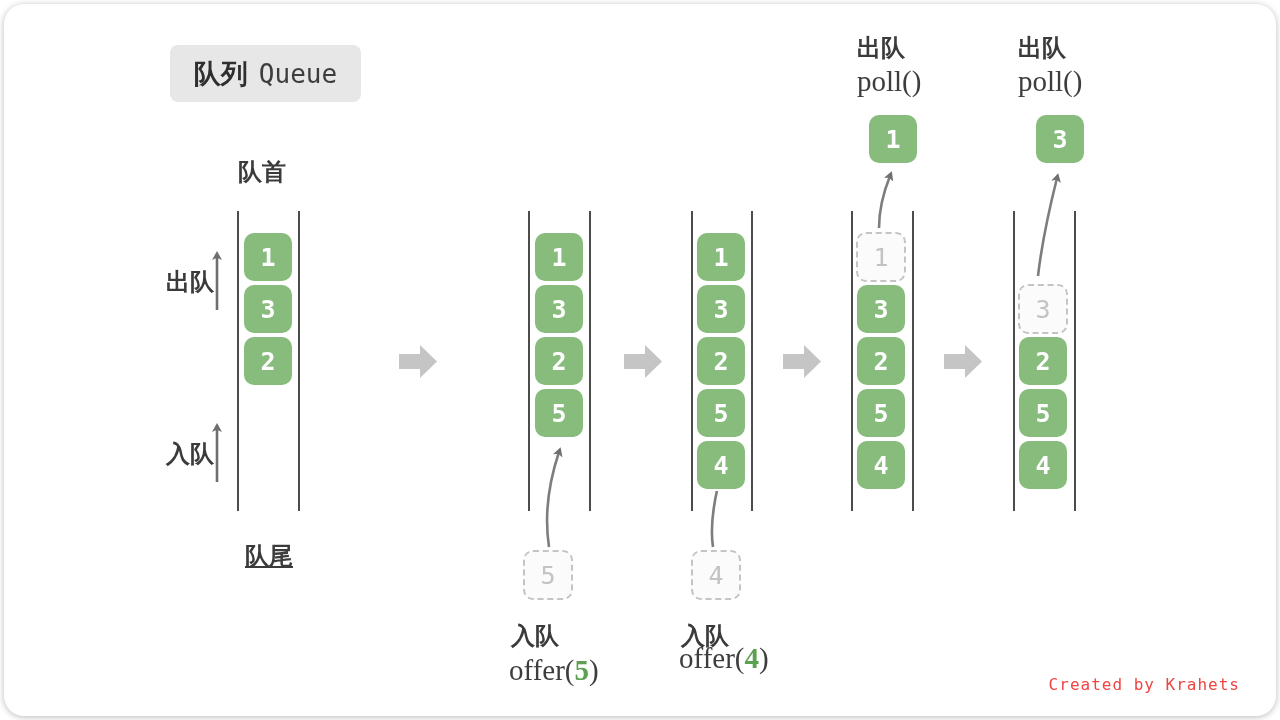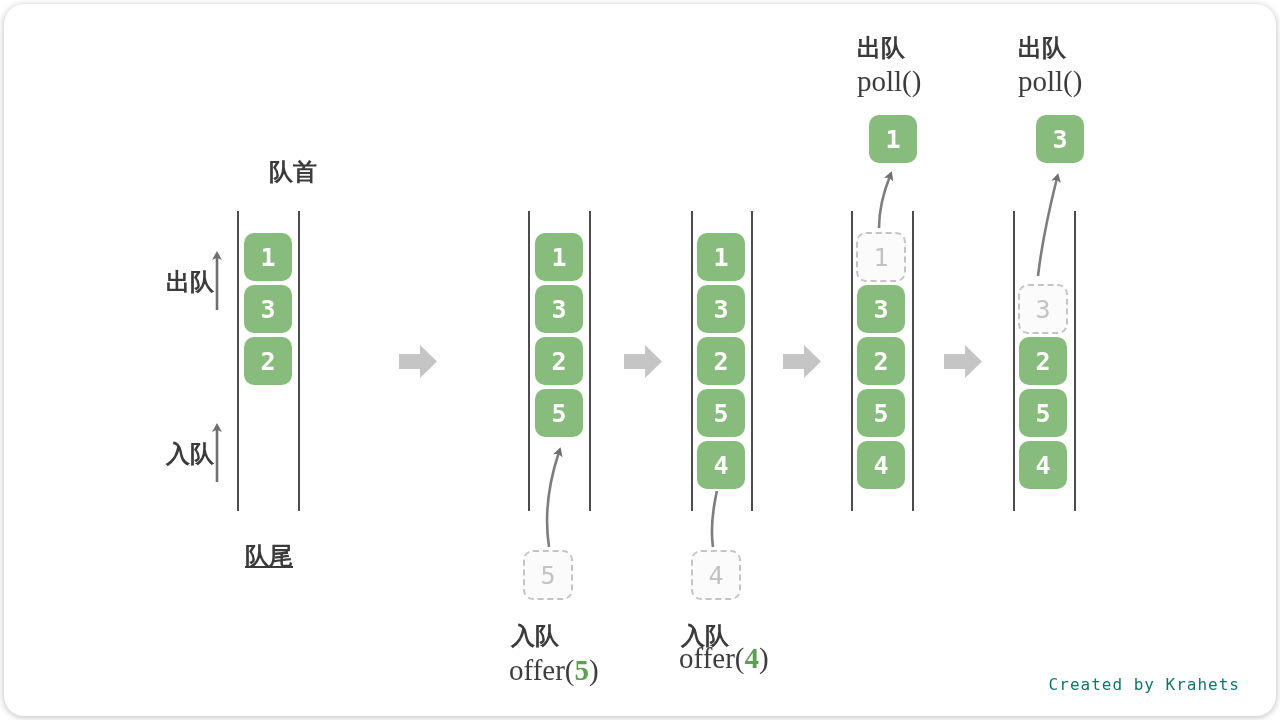--- a/index.html
+++ b/index.html
@@ -42,21 +42,21 @@
     border: 2px dashed #c4c4c4; background: #fbfbfb;
     display: flex; align-items: center; justify-content: center;
     color: #c3c3c3; font-size: 25px; font-weight: 500;
     font-family: "DejaVu Sans Mono", monospace;
   }
   .popped { box-shadow: none; }
 
   .watermark {
     right: 36px; bottom: 22px;
     font-family: "DejaVu Sans Mono", monospace;
-    font-size: 16px; color: #0f766e; letter-spacing: 1px;
+    font-size: 16px; color: #ef4444; letter-spacing: 1px;
   }
   svg.layer { position: absolute; left: 0; top: 0; pointer-events: none; }
 </style>
 </head>
 <body>
 
 <div class="canvas">
 
   <svg class="layer" width="1272" height="712" viewBox="0 0 1272 712">
     <defs>
@@ -78,22 +78,26 @@
     </g>
 
     <g fill="#c5c5c5">
       <path d="M395 350 h21 v-9 l17 16.5 l-17 16.5 v-9 h-21 z"></path>
       <path d="M620 350 h21 v-9 l17 16.5 l-17 16.5 v-9 h-21 z"></path>
       <path d="M779 350 h21 v-9 l17 16.5 l-17 16.5 v-9 h-21 z"></path>
       <path d="M940 350 h21 v-9 l17 16.5 l-17 16.5 v-9 h-21 z"></path>
     </g>
   </svg>
 
+  <div class="abs title-badge">
+    <span class="title-zh">队列</span>
+    <span class="title-en">Queue</span>
+  </div>
 
-  <div class="abs cjk-label" style="left:234px; top:152px; width:62px; text-align:center;margin-left:24px;">队首</div>
+  <div class="abs cjk-label" style="left:234px; top:152px; width:62px; text-align:left;">队首</div>
   <div class="abs cjk-label" style="left:234px; top:536px; width:62px; text-align:center;text-decoration:underline;">队尾</div>
   <div class="abs cjk-label" style="left:162px; top:262px;">出队</div>
   <div class="abs cjk-label" style="left:162px; top:434px;">入队</div>
 
   <div class="abs vline" style="left:233px;"></div>
   <div class="abs vline" style="left:294px;"></div>
 
   <div class="abs vline" style="left:524px;"></div>
   <div class="abs vline" style="left:585px;"></div>
 

